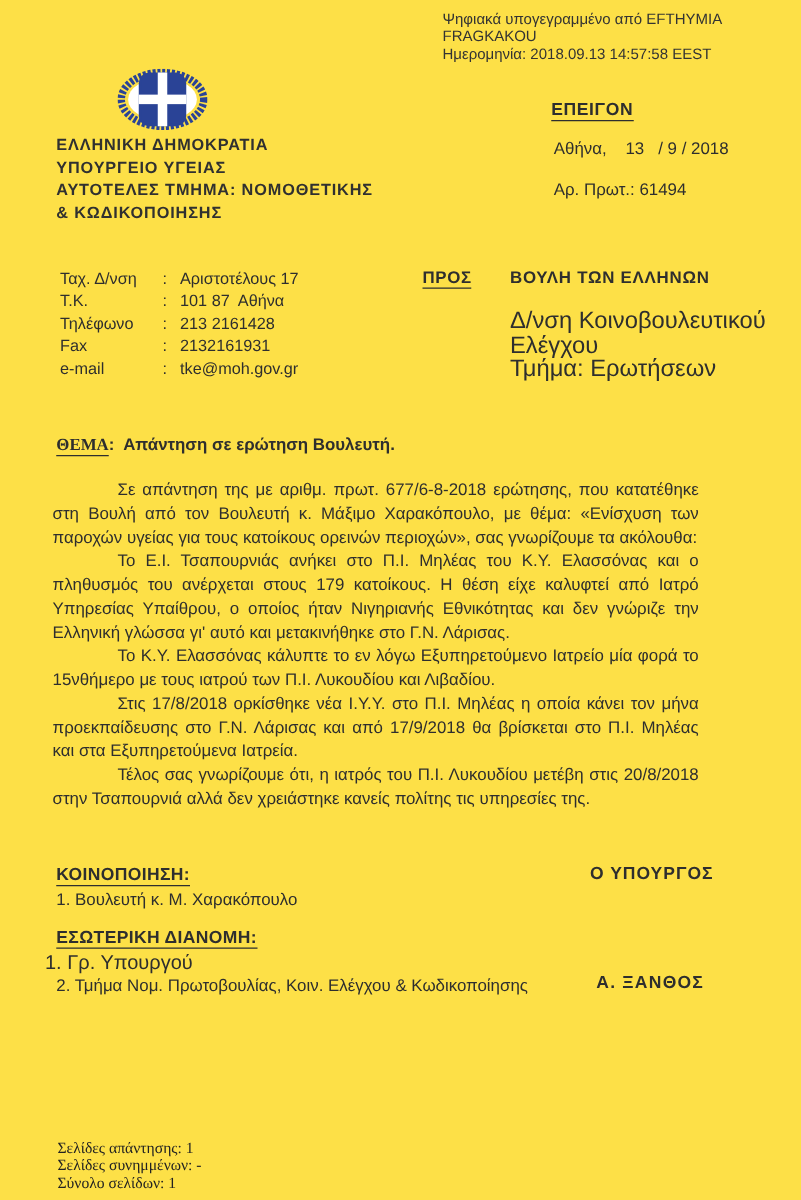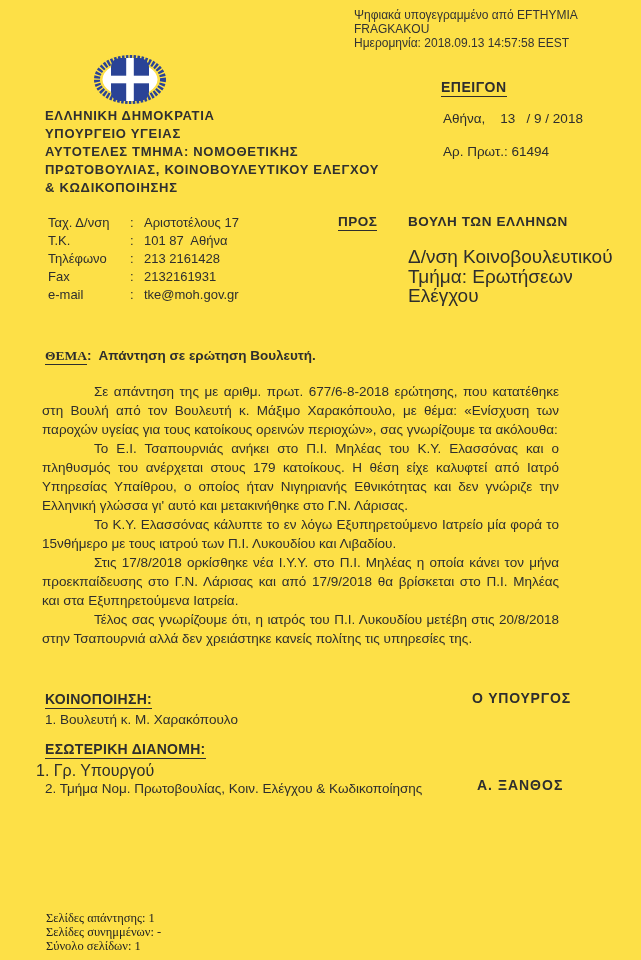--- a/index.html
+++ b/index.html
@@ -82,21 +82,20 @@
       <rect x="41.5" y="5" width="11.5" height="13.5" rx="2.5" fill="#2a4396"></rect>
       <rect x="19" y="30.5" width="11.5" height="13.5" rx="2.5" fill="#2a4396"></rect>
       <rect x="41.5" y="30.5" width="11.5" height="13.5" rx="2.5" fill="#2a4396"></rect>
     </svg>
   </div>
 
   <div class="abs ministry">
     <div>ΕΛΛΗΝΙΚΗ ΔΗΜΟΚΡΑΤΙΑ</div>
     <div>ΥΠΟΥΡΓΕΙΟ ΥΓΕΙΑΣ</div>
     <div>ΑΥΤΟΤΕΛΕΣ ΤΜΗΜΑ: ΝΟΜΟΘΕΤΙΚΗΣ</div>
-    <div>ΠΡΩΤΟΒΟΥΛΙΑΣ, ΚΟΙΝΟΒΟΥΛΕΥΤΙΚΟΥ ΕΛΕΓΧΟΥ</div>
     <div>&amp; ΚΩΔΙΚΟΠΟΙΗΣΗΣ</div>
   </div>
 
   <div class="abs urgent">ΕΠΕΙΓΟΝ</div>
   <div class="abs city-date">Αθήνα,    13   / 9 / 2018</div>
   <div class="abs protocol">Αρ. Πρωτ.: 61494</div>
 
   <div class="abs contact">
     <div>
       <span class="c-label">Ταχ. Δ/νση</span><span class="c-colon">:</span><span class="c-value">Αριστοτέλους 17</span>
@@ -112,22 +111,22 @@
     </div>
     <div>
       <span class="c-label">e-mail</span><span class="c-colon">:</span><span class="c-value">tke@moh.gov.gr</span>
     </div>
   </div>
 
   <div class="abs pros">ΠΡΟΣ</div>
   <div class="abs rname">ΒΟΥΛΗ ΤΩΝ ΕΛΛΗΝΩΝ</div>
   <div class="abs rlines">
     <div>Δ/νση Κοινοβουλευτικού</div>
+    <div>Ελέγχου</div>
     <div>Τμήμα: Ερωτήσεων</div>
-    <div>Ελέγχου</div>
   </div>
 
   <div class="abs subject">
     <span class="u">ΘΕΜΑ</span><span style="white-space:pre;">:  </span><span>Απάντηση σε ερώτηση Βουλευτή.</span>
   </div>
 
   <div class="abs bodytext">
     <p><span>Σε απάντηση της με αριθμ. πρωτ. </span><span class="bold">677/6-8-2018</span><span> ερώτησης, που κατατέθηκε στη Βουλή από τον Βουλευτή κ. Μάξιμο Χαρακόπουλο, με θέμα: «Ενίσχυση των παροχών υγείας για τους κατοίκους ορεινών περιοχών», σας γνωρίζουμε τα ακόλουθα:</span></p>
     <p>Το Ε.Ι. Τσαπουρνιάς ανήκει στο Π.Ι. Μηλέας του Κ.Υ. Ελασσόνας και ο πληθυσμός του ανέρχεται στους 179 κατοίκους. Η θέση είχε καλυφτεί από Ιατρό Υπηρεσίας Υπαίθρου, ο οποίος ήταν Νιγηριανής Εθνικότητας και δεν γνώριζε την Ελληνική γλώσσα γι' αυτό και μετακινήθηκε στο Γ.Ν. Λάρισας.</p>
     <p>Το Κ.Υ. Ελασσόνας κάλυπτε το εν λόγω Εξυπηρετούμενο Ιατρείο μία φορά το 15νθήμερο με τους ιατρού των Π.Ι. Λυκουδίου και Λιβαδίου.</p>

